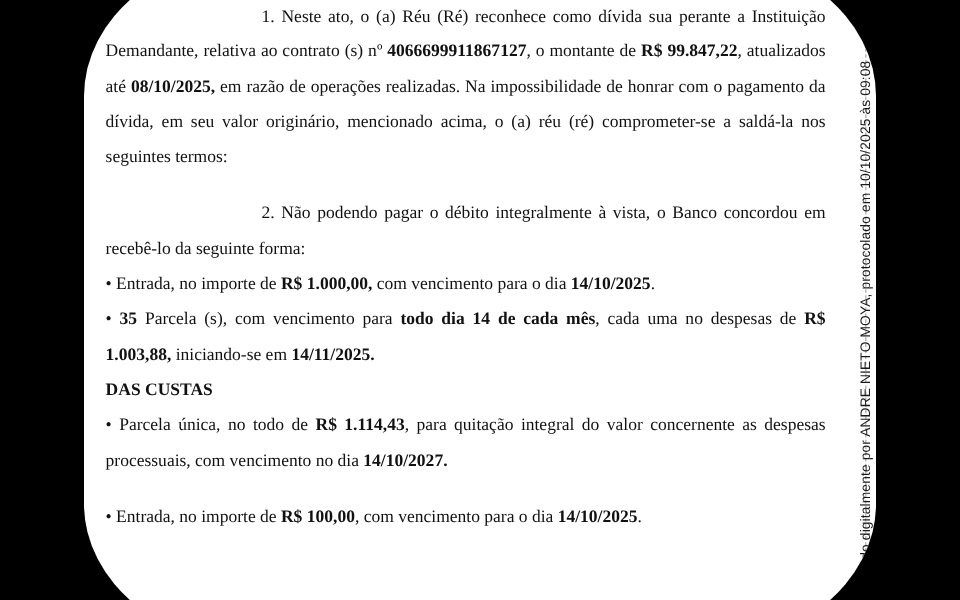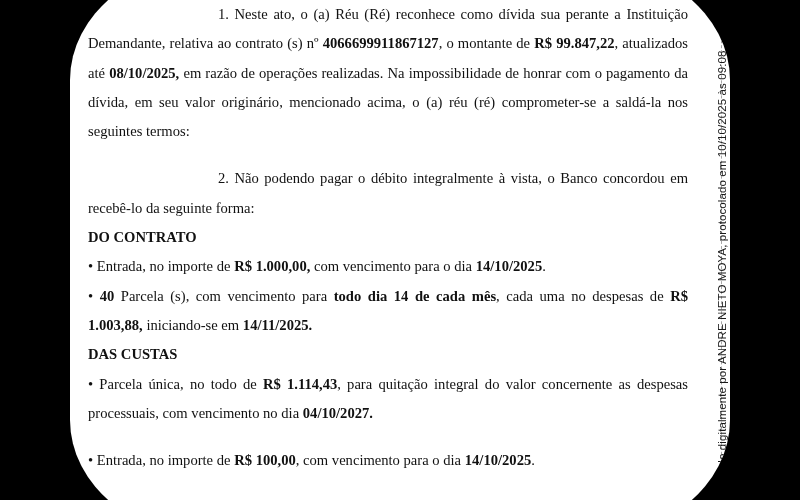--- a/index.html
+++ b/index.html
@@ -103,29 +103,28 @@
     <div id="paper-inner">
 
       <div id="doc-text">
 
         <p class="para-indent"><span>1. Neste ato, o (a) Réu (Ré) reconhece como dívida sua perante a Instituição Demandante, relativa ao contrato (s) nº </span><b>4066699911867127</b><span>, o montante de </span><b>R$ 99.847,22</b><span>, atualizados até </span><b>08/10/2025,</b><span> em razão de operações realizadas. Na impossibilidade de honrar com o pagamento da dívida, em seu valor originário, mencionado acima, o (a) réu (ré) comprometer-se a saldá-la nos seguintes termos:</span></p>
 
         <div class="gap"></div>
 
         <p class="para-indent">2. Não podendo pagar o débito integralmente à vista, o Banco concordou em recebê-lo da seguinte forma:</p>
 
-        <p class="heading">DO CONTRATO</p>
 
         <p class="bullet"><span>• Entrada, no importe de </span><b>R$ 1.000,00,</b><span> com vencimento para o dia </span><b>14/10/2025</b><span>.</span></p>
 
-        <p class="bullet"><span>•</span>&nbsp;<b>40</b><span> Parcela (s), com vencimento para </span><b>todo dia 14 de cada mês</b><span>, cada uma no despesas de </span><b>R$ 1.003,88,</b><span> iniciando-se em </span><b>14/11/2025.</b></p>
+        <p class="bullet"><span>•</span>&nbsp;<b>35</b><span> Parcela (s), com vencimento para </span><b>todo dia 14 de cada mês</b><span>, cada uma no despesas de </span><b>R$ 1.003,88,</b><span> iniciando-se em </span><b>14/11/2025.</b></p>
 
         <p class="heading">DAS CUSTAS</p>
 
-        <p class="bullet"><span>• Parcela única, no todo de </span><b>R$ 1.114,43</b><span>, para quitação integral do valor concernente as despesas processuais, com vencimento no dia </span><b>04/10/2027.</b></p>
+        <p class="bullet"><span>• Parcela única, no todo de </span><b>R$ 1.114,43</b><span>, para quitação integral do valor concernente as despesas processuais, com vencimento no dia </span><b>14/10/2027.</b></p>
 
         <div class="gap"></div>
 
 
         <p class="bullet"><span>• Entrada, no importe de </span><b>R$ 100,00</b><span>, com vencimento para o dia </span><b>14/10/2025</b><span>.</span></p>
 
       </div>
 
       <div id="watermark">
         <div id="watermark-rule"></div>

